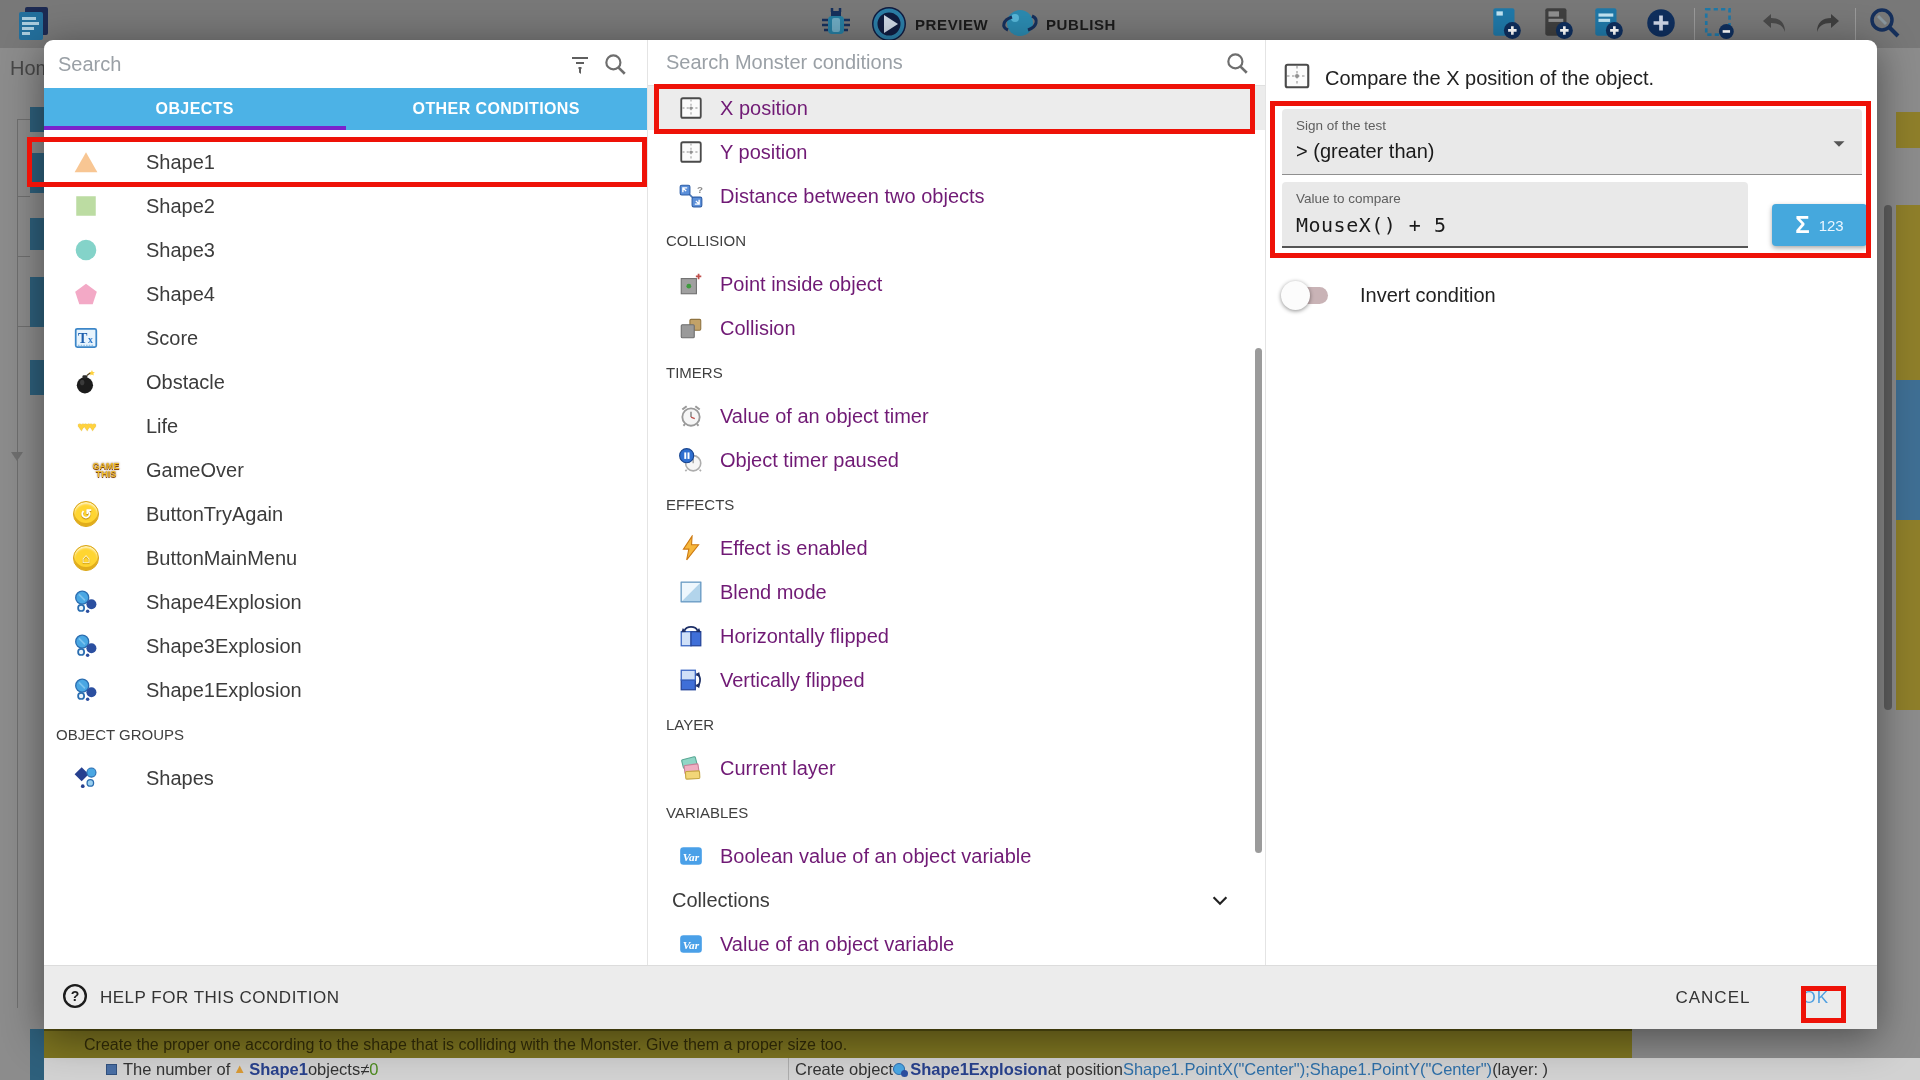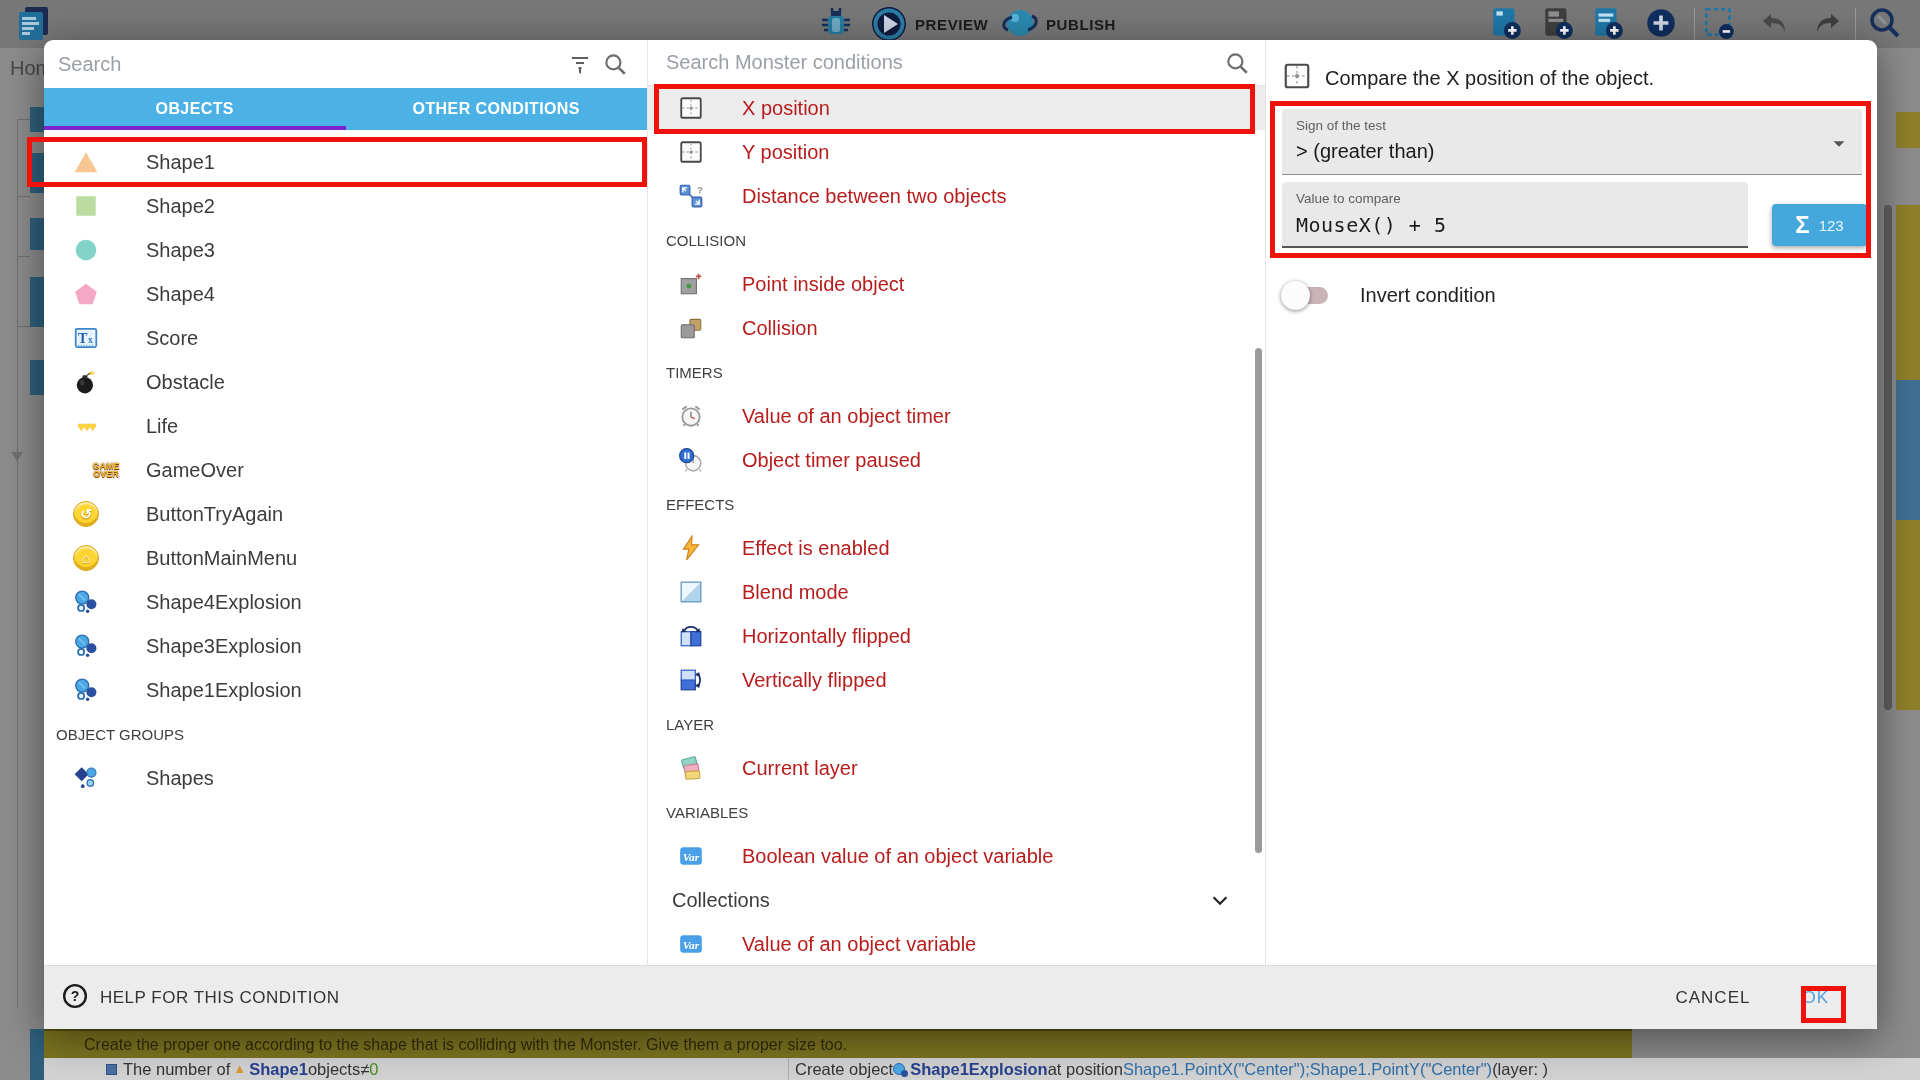--- a/index.html
+++ b/index.html
@@ -48,21 +48,21 @@
   .llist{position:absolute;left:0;top:90px;width:603px;padding-top:10px;}
   .lrow{height:44px;display:flex;align-items:center;padding-left:20px;}
   .lrow.sel{background:#ececec;}
   .lhead{height:44px;display:flex;align-items:center;padding-left:12px;font-size:15px;color:#3f3f3f;}
   .llabel{margin-left:38px;font-size:20px;color:#3c3c3c;}
   .ico{width:44px;display:flex;align-items:center;justify-content:center;}
   .cic{width:46px;}
   .mlist{position:absolute;left:0;top:46px;width:618px;}
   .crow{height:44px;display:flex;align-items:center;padding-left:20px;}
   .crow.sel{background:#ececec;}
-  .clabel{margin-left:28px;font-size:20px;color:#b91c1c;}
+  .clabel{margin-left:6px;font-size:20px;color:#701a75;}
   .chead{height:44px;display:flex;align-items:center;padding-left:18px;font-size:15px;color:#3f3f3f;}
   .cacc{height:44px;display:flex;align-items:center;padding:0 24px;font-size:20px;color:#3c3c3c;}
   .spacer{flex:1;}
   .scroll-thumb{position:absolute;right:3px;top:308px;width:7px;height:505px;background:#9b9b9b;border-radius:4px;}
   
   .rtitle{position:absolute;left:16px;top:21px;display:flex;align-items:center;gap:13px;font-size:20px;color:#212121;}
   .field{position:absolute;background:#e9e9e9;border-radius:4px 4px 0 0;}
   .f-sign{left:16px;top:69px;width:580px;height:66px;border-bottom:1px solid #8f8f8f;}
   .f-val{left:16px;top:142px;width:466px;height:66px;border-bottom:2px solid #555;}
   .flabel{position:absolute;left:14px;top:9px;font-size:13.5px;color:#5e5e5e;}
@@ -315,21 +315,21 @@
           <div class="lrow">
             <span class="ico ">
               <span class="hearts-ico">♥♥♥</span>
             </span>
             <span class="llabel">Life</span>
           </div>
           <div class="lrow">
             <span class="ico ">
               <span class="go-ico">
                 <span>GAME</span>
-                <span>OVER</span>
+                <span>THIS</span>
               </span>
             </span>
             <span class="llabel">GameOver</span>
           </div>
           <div class="lrow">
             <span class="ico ">
               <span class="ybtn">↺</span>
             </span>
             <span class="llabel">ButtonTryAgain</span>
           </div>

